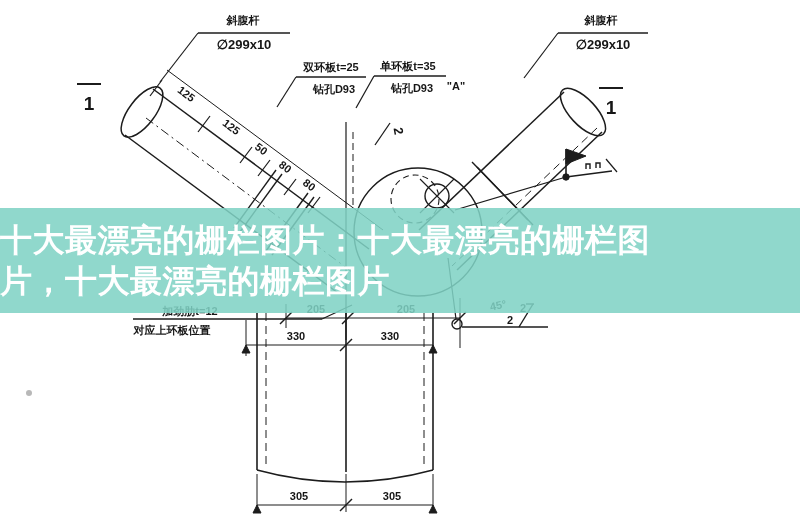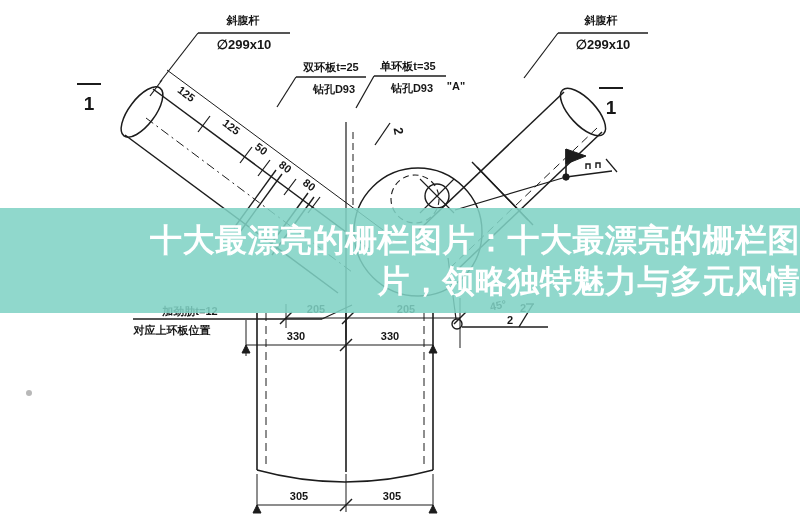--- a/index.html
+++ b/index.html
@@ -8,21 +8,21 @@
     font-family:"Liberation Sans",sans-serif;
   }
   #drawing-svg{position:absolute;left:0;top:0;z-index:1;}
   #drawing-svg text{fill:#161616;font-family:"Liberation Sans",sans-serif;}
   .lbl{font-size:11px;font-weight:bold;}
   .dim{font-size:11px;font-weight:bold;}
   .big{font-size:13px;font-weight:bold;}
   .sec{font-size:19px;font-weight:bold;}
   #title-banner{
     position:absolute;left:0;top:208px;width:800px;height:105px;z-index:2;
-    display:flex;flex-direction:column;justify-content:center;align-items:flex-end;
+    display:flex;flex-direction:column;justify-content:center;align-items:flex-start;
   }
   .title-line{
     color:#fff;font-size:32px;font-weight:bold;line-height:41px;
     white-space:nowrap;text-align:center;letter-spacing:0.5px;
   }
 </style>
 </head>
 <body>
 
 <div id="stage">
@@ -195,16 +195,16 @@
       <text class="dim" x="523" y="312" text-anchor="middle" stroke="none" font-size="10">2</text>
       <line x1="519" y1="327" x2="533" y2="304" stroke-width="1.4"></line>
       <line x1="526" y1="304" x2="534" y2="304" stroke-width="1.4"></line>
     </g>
 
     <circle cx="29" cy="393" r="3" fill="#b8b8b8"></circle>
   </svg>
 
   <div id="title-banner" style="background: rgba(127, 210, 196, 0.87);">
     <div class="title-line" style="color: rgb(255, 255, 255);">十大最漂亮的栅栏图片：十大最漂亮的栅栏图</div>
-    <div class="title-line" style="color: rgb(255, 255, 255);">片，领略独特魅力与多元风情</div>
+    <div class="title-line" style="color: rgb(255, 255, 255);">片，十大最漂亮的栅栏图片</div>
   </div>
 
 </div>
 
 </body></html>

